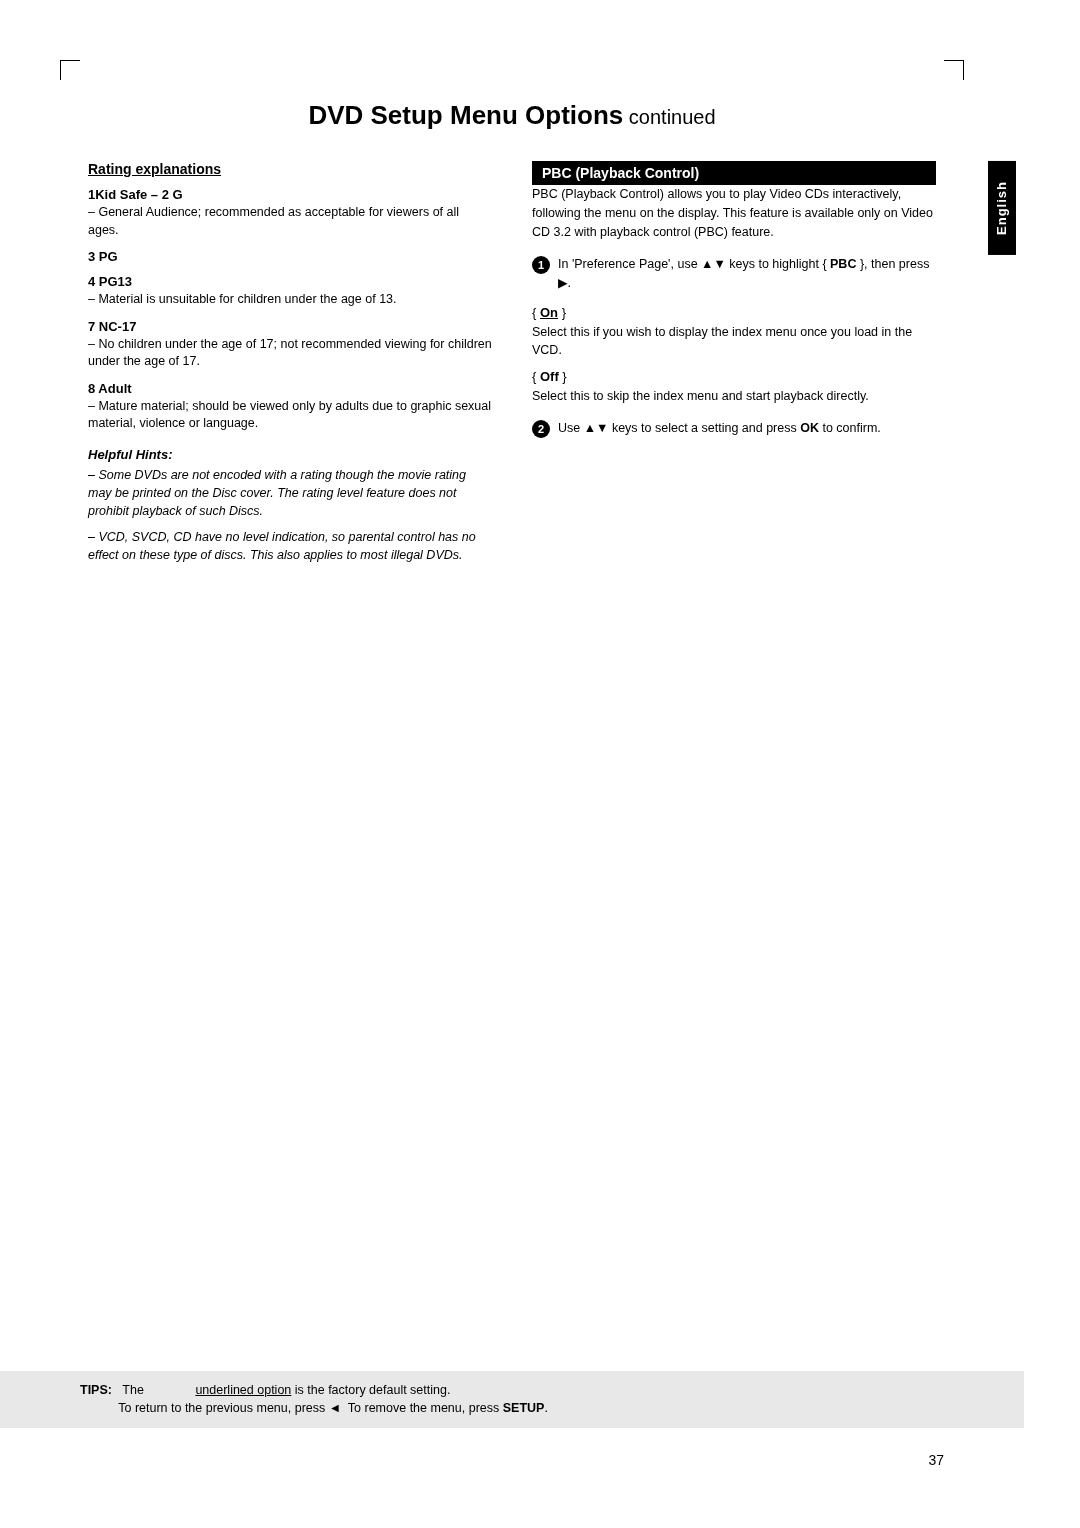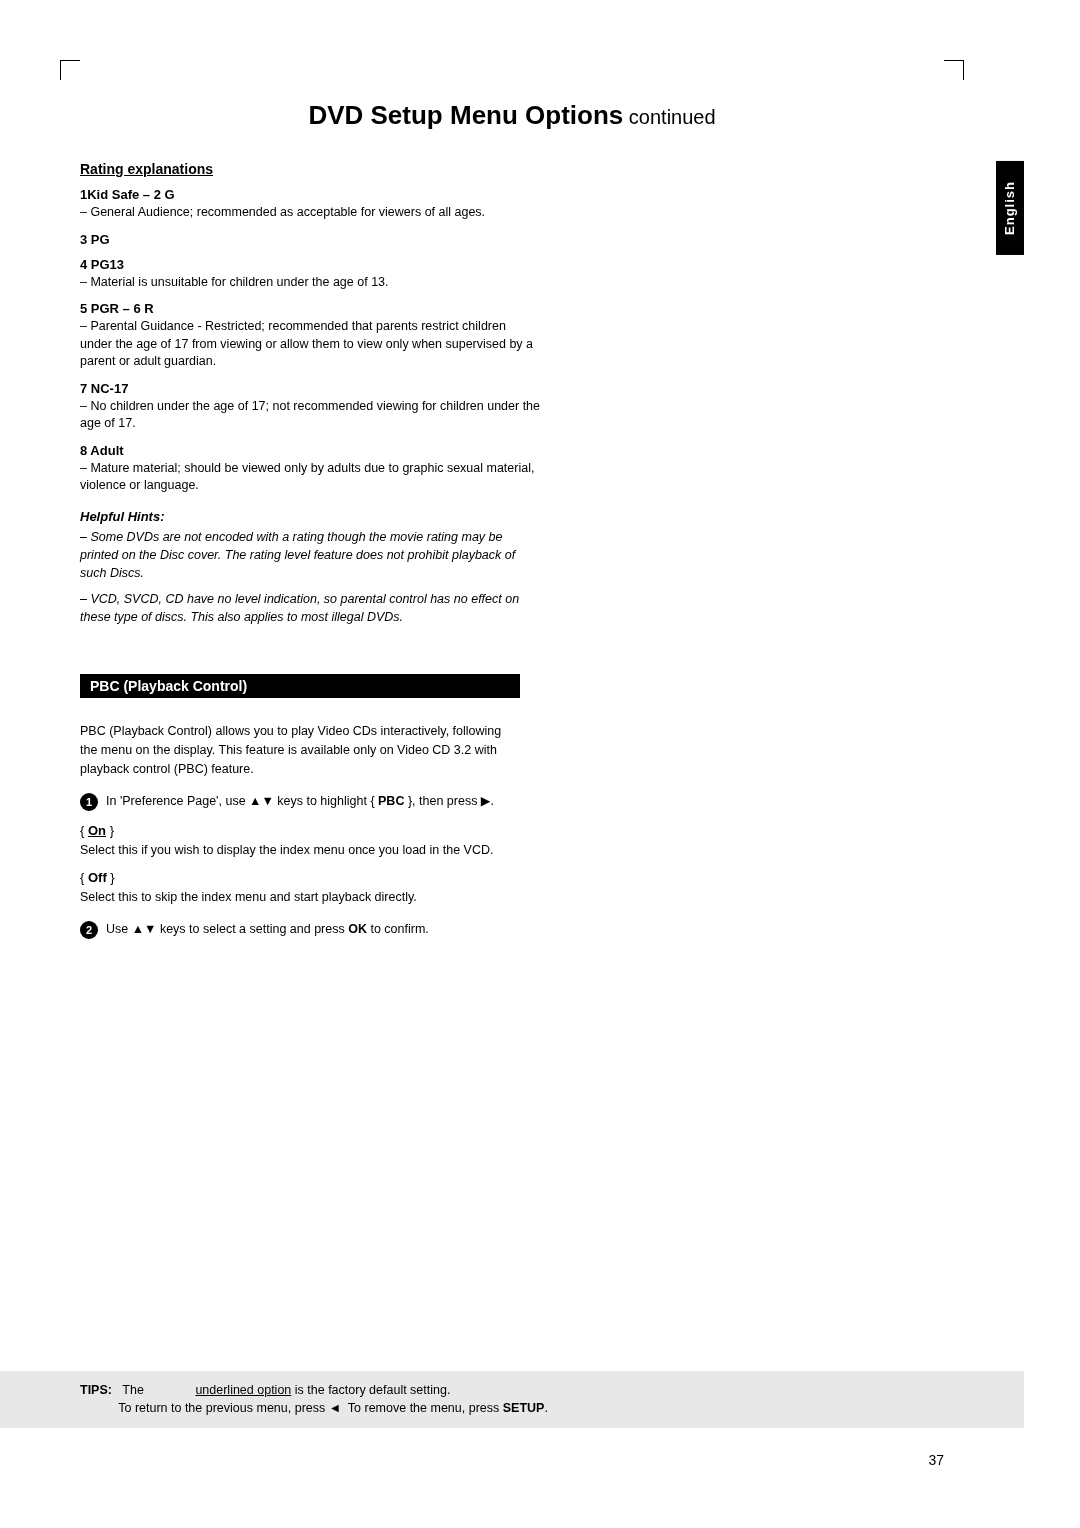--- a/index.html
+++ b/index.html
@@ -9,21 +9,21 @@
       font-size: 13px;
       color: #000;
       width: 1080px;
       min-height: 1528px;
       position: relative;
     }
 
     .page-wrapper {
       width: 1024px;
       min-height: 1528px;
-      padding: 40px 0;
+      padding: 40px 8px;
       position: relative;
     }
 
     
     .corner-mark {
       position: absolute;
       width: 20px;
       height: 20px;
       border-color: #000;
       border-style: solid;
@@ -44,21 +44,21 @@
       padding-right: 80px;
     }
     .page-title span.continued {
       font-size: 20px;
       font-weight: normal;
     }
 
     
     .content-area {
       display: flex;
-      flex-direction: column;
+      flex-direction: row;
       padding: 0 80px;
       gap: 40px;
       position: relative;
     }
 
     
     .left-column {
       flex: 1;
       max-width: 460px;
     }
@@ -93,21 +93,21 @@
       text-decoration: underline;
       margin-bottom: 10px;
     }
 
     .pbc-heading {
       background: #000;
       color: #fff;
       padding: 4px 10px;
       font-weight: bold;
       font-size: 14px;
-      margin-bottom: 24px;
+      margin-bottom: 0;
       display: inline-block;
       width: 100%;
     }
 
     
     .rating-item {
       margin-bottom: 10px;
     }
     .rating-label {
       font-weight: bold;
@@ -255,24 +255,20 @@
 
       <div class="rating-item">
         <div class="rating-label">3 PG</div>
       </div>
 
       <div class="rating-item">
         <div class="rating-label">4 PG13</div>
         <div class="rating-desc">– Material is unsuitable for children under the age of 13.</div>
       </div>
 
-      <div class="rating-item">
-        <div class="rating-label">5 PGR – 6 R</div>
-        <div class="rating-desc">– Parental Guidance - Restricted; recommended that parents restrict children under the age of 17 from viewing or allow them to view only when supervised by a parent or adult guardian.</div>
-      </div>
 
       <div class="rating-item">
         <div class="rating-label">7 NC-17</div>
         <div class="rating-desc">– No children under the age of 17; not recommended viewing for children under the age of 17.</div>
       </div>
 
       <div class="rating-item">
         <div class="rating-label">8 Adult</div>
         <div class="rating-desc">– Mature material; should be viewed only by adults due to graphic sexual material, violence or language.</div>
       </div>

